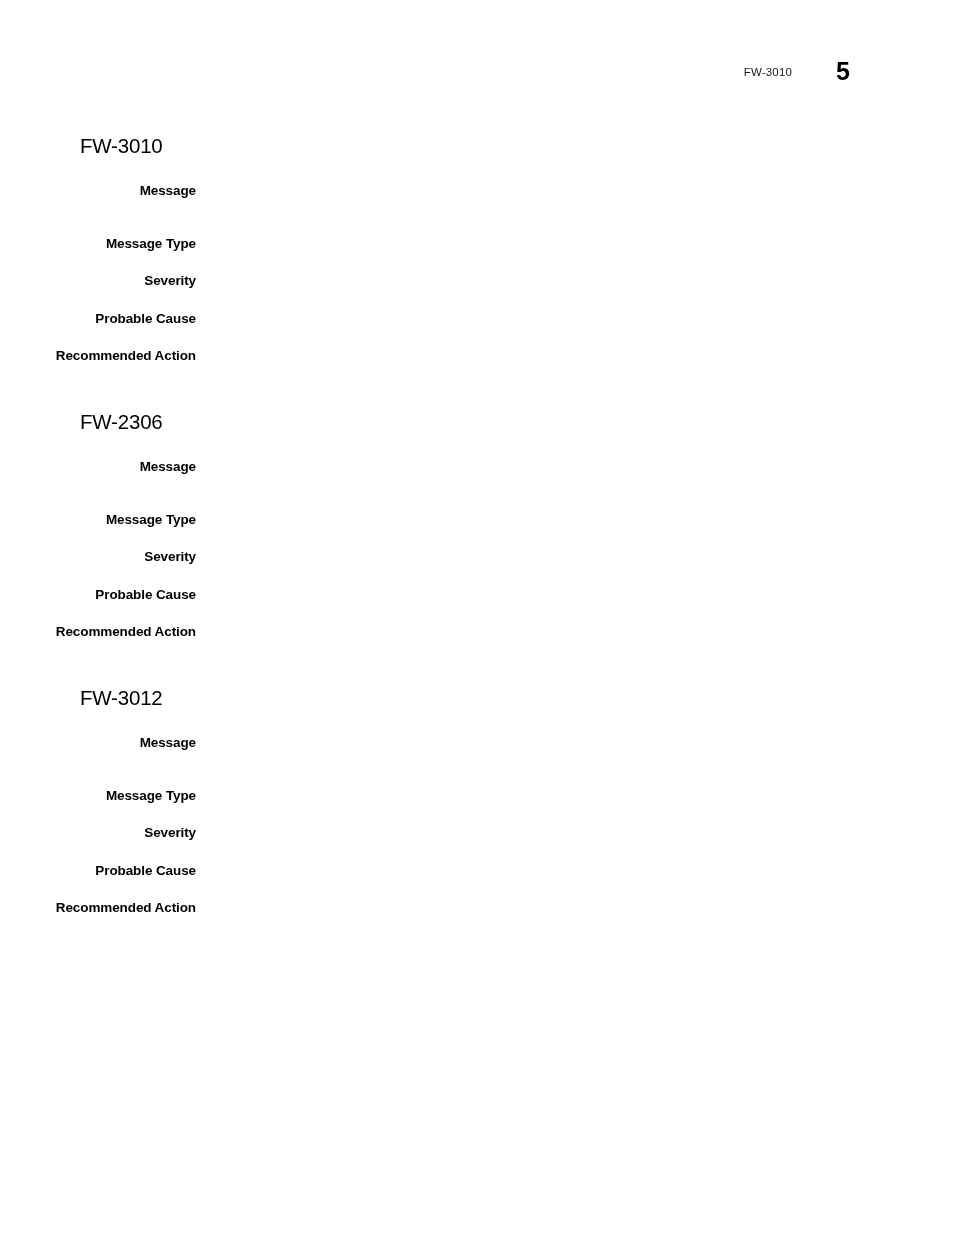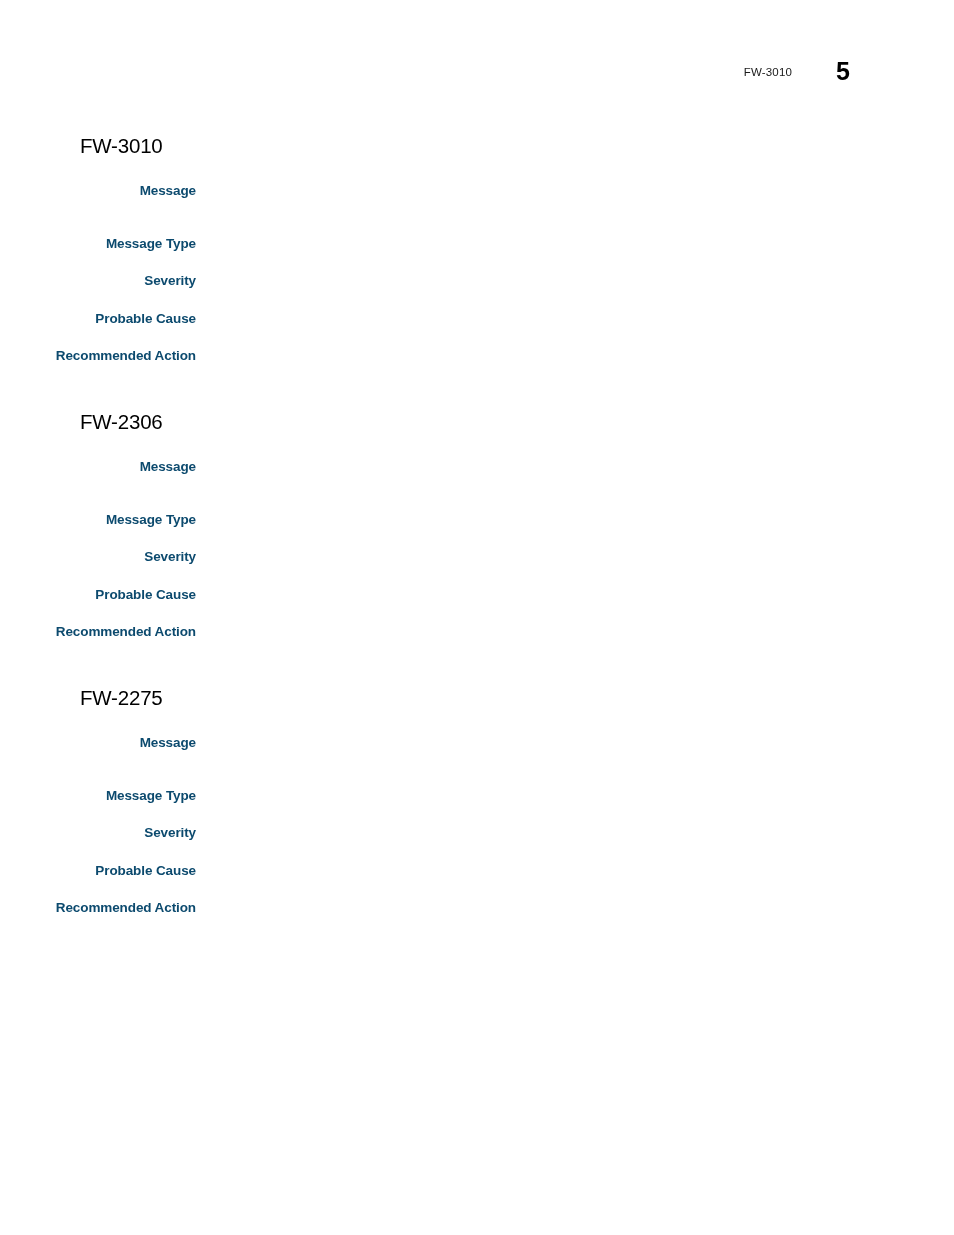--- a/index.html
+++ b/index.html
@@ -84,21 +84,21 @@
   }
 
   .field-label {
     position: absolute;
     left: 0;
     width: 196px;
     text-align: right;
     font-size: 13.5px;
     line-height: 19px;
     font-weight: bold;
-    color: #0c4a6e;
+    color: #000000;
     letter-spacing: -0.1px;
   }
 
   .field-value {
     position: absolute;
     left: 216px;
     width: 700px;
     text-align: left;
     font-size: 13.5px;
     line-height: 19px;
@@ -164,21 +164,21 @@
           <div class="field-label" style="top: 0px;">Probable Cause</div>
           <div class="field-value" style="top: 0px;"></div>
         </div>
         <div class="field-row" style="top: 622px;">
           <div class="field-label" style="top: 0px;">Recommended
 Action</div>
           <div class="field-value" style="top: 0px;"></div>
         </div>
       </div>
       <div class="msg-section" style="top: 0px;">
-        <div class="section-heading" style="top: 686px;">FW-2275</div>
+        <div class="section-heading" style="top: 686px;">FW-3012</div>
         <div class="field-row" style="top: 733px;">
           <div class="field-label" style="top: 0px;">Message</div>
           <div class="field-value" style="top: 0px;"></div>
         </div>
         <div class="field-row" style="top: 786px;">
           <div class="field-label" style="top: 0px;">Message Type</div>
           <div class="field-value" style="top: 0px;"></div>
         </div>
         <div class="field-row" style="top: 823px;">
           <div class="field-label" style="top: 0px;">Severity</div>

